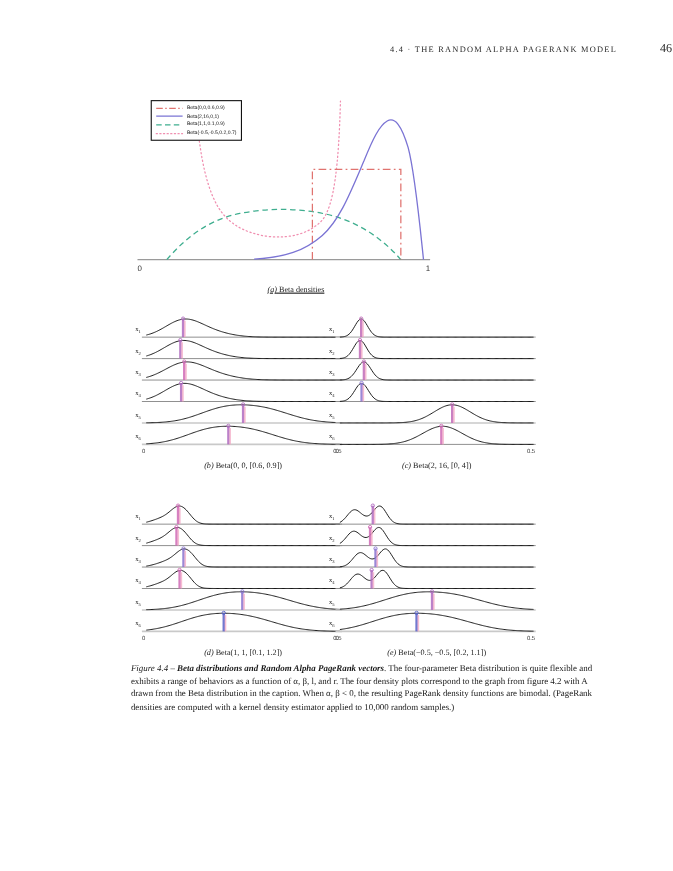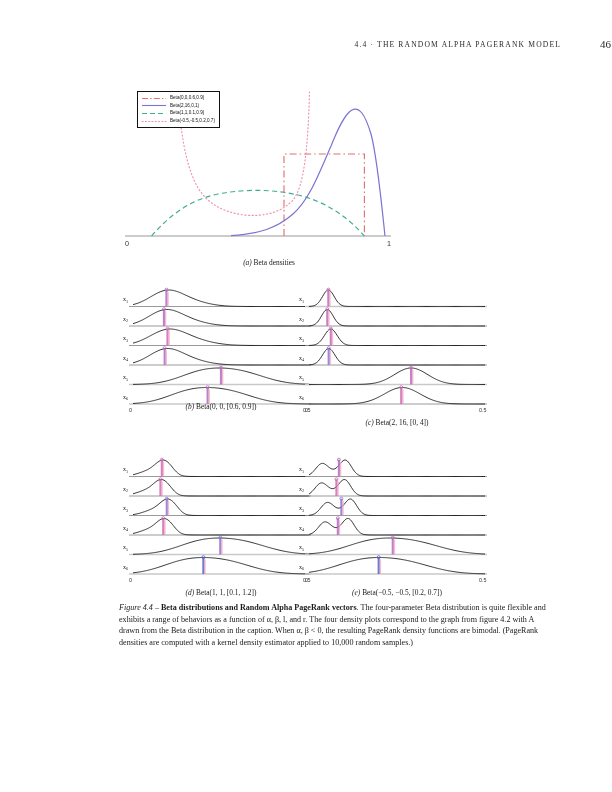--- a/index.html
+++ b/index.html
@@ -73,21 +73,21 @@
 
   
   .figcaption{
     position:absolute;left:88px;top:602px;width:432px;
     font-size:8.1px;
     line-height:11.6px;
     text-align:left;
     color:#1a1a1a;
   }
   .figcaption .lead{font-style:italic;}
-  .figcaption .leadname{font-weight:bold;}
+  .figcaption .leadname{font-style:italic;font-weight:bold;}
 </style>
 </head>
 <body>
 
 <div class="page">
 
   <div class="runhead">
     <div class="runhead-title">4.4 · THE RANDOM ALPHA PAGERANK MODEL</div>
     <div class="runhead-folio">46</div>
   </div>
@@ -132,21 +132,21 @@
         </div>
         <div class="legend-row">
           <svg class="legend-sample" viewBox="0 0 26 7">
             <line x1="1" y1="3.5" x2="25" y2="3.5" stroke="#f08fb0" stroke-width="1.1" stroke-dasharray="1.1,2.2" stroke-linecap="round"></line>
           </svg>
           <span class="legend-label">Beta(-0.5,-0.5,0.2,0.7)</span>
         </div>
       </div>
     </div>
 
-    <div class="cap-sub" style="left:88px;top:180px;width:300px;">
+    <div class="cap-sub" style="left:88px;top:180px;width:300px;text-decoration:underline;">
       <i>(a)</i>
       <span>Beta densities</span>
     </div>
 
     <div class="dpanel" id="dpanel-b" style="left:92px;top:205px;">
         <svg width="196" height="133" viewBox="0 0 196 133">
           <line x1="6" y1="23.5" x2="188" y2="23.5" stroke="#8f8f8f" stroke-width="0.9"></line>
           <text x="0" y="18" font-family="Liberation Serif, serif" font-size="6" fill="#222">x<tspan dy="1.8" font-size="4.2">1</tspan></text>
           <path d="M 10.00 21.59 L 11.04 21.33 L 12.07 21.05 L 13.11 20.74 L 14.14 20.41 L 15.18 20.05 L 16.21 19.66 L 17.25 19.24 L 18.28 18.80 L 19.32 18.33 L 20.35 17.83 L 21.39 17.31 L 22.42 16.77 L 23.46 16.21 L 24.49 15.64 L 25.53 15.05 L 26.56 14.45 L 27.60 13.85 L 28.64 13.24 L 29.67 12.64 L 30.71 12.05 L 31.74 11.47 L 32.78 10.90 L 33.81 10.36 L 34.85 9.85 L 35.88 9.36 L 36.92 8.92 L 37.95 8.51 L 38.99 8.15 L 40.02 7.83 L 41.06 7.56 L 42.09 7.34 L 43.13 7.18 L 44.16 7.06 L 45.20 7.00 L 46.24 7.00 L 47.27 7.05 L 48.31 7.15 L 49.34 7.29 L 50.38 7.49 L 51.41 7.73 L 52.45 8.00 L 53.48 8.32 L 54.52 8.67 L 55.55 9.04 L 56.59 9.45 L 57.62 9.87 L 58.66 10.31 L 59.69 10.77 L 60.73 11.24 L 61.76 11.71 L 62.80 12.19 L 63.84 12.66 L 64.87 13.14 L 65.91 13.61 L 66.94 14.07 L 67.98 14.53 L 69.01 14.98 L 70.05 15.41 L 71.08 15.84 L 72.12 16.25 L 73.15 16.65 L 74.19 17.04 L 75.22 17.41 L 76.26 17.77 L 77.29 18.12 L 78.33 18.45 L 79.36 18.77 L 80.40 19.07 L 81.44 19.37 L 82.47 19.65 L 83.51 19.91 L 84.54 20.17 L 85.58 20.41 L 86.61 20.64 L 87.65 20.86 L 88.68 21.07 L 89.72 21.27 L 90.75 21.45 L 91.79 21.63 L 92.82 21.79 L 93.86 21.94 L 94.89 22.09 L 95.93 22.22 L 96.96 22.35 L 98.00 22.46 L 99.04 22.57 L 100.07 22.67 L 101.11 22.76 L 102.14 22.84 L 103.18 22.91 L 104.21 22.98 L 105.25 23.04 L 106.28 23.10 L 107.32 23.15 L 108.35 23.19 L 109.39 23.23 L 110.42 23.27 L 111.46 23.30 L 112.49 23.33 L 113.53 23.35 L 114.56 23.37 L 115.60 23.39 L 116.64 23.41 L 117.67 23.42 L 118.71 23.43 L 119.74 23.44 L 120.78 23.45 L 121.81 23.46 L 122.85 23.47 L 123.88 23.47 L 124.92 23.48 L 125.95 23.48 L 126.99 23.49 L 128.02 23.49 L 129.06 23.49 L 130.09 23.49 L 131.13 23.49 L 132.16 23.49 L 133.20 23.50 L 134.24 23.50 L 135.27 23.50 L 136.31 23.50 L 137.34 23.50 L 138.38 23.50 L 139.41 23.50 L 140.45 23.50 L 141.48 23.50 L 142.52 23.50 L 143.55 23.50 L 144.59 23.50 L 145.62 23.50 L 146.66 23.50 L 147.69 23.50 L 148.73 23.50 L 149.76 23.50 L 150.80 23.50 L 151.84 23.50 L 152.87 23.50 L 153.91 23.50 L 154.94 23.50 L 155.98 23.50 L 157.01 23.50 L 158.05 23.50 L 159.08 23.50 L 160.12 23.50 L 161.15 23.50 L 162.19 23.50 L 163.22 23.50 L 164.26 23.50 L 165.29 23.50 L 166.33 23.50 L 167.36 23.50 L 168.40 23.50 L 169.44 23.50 L 170.47 23.50 L 171.51 23.50 L 172.54 23.50 L 173.58 23.50 L 174.61 23.50 L 175.65 23.50 L 176.68 23.50 L 177.72 23.50 L 178.75 23.50 L 179.79 23.50 L 180.82 23.50 L 181.86 23.50 L 182.89 23.50 L 183.93 23.50 L 184.96 23.50 L 186.00 23.50" fill="none" stroke="#111" stroke-width="0.85" stroke-linejoin="round"></path>
           <line x1="43.44" y1="23.5" x2="43.44" y2="6.669999999999998" stroke="#b06cc0" stroke-width="2.2" opacity="0.85"></line>
@@ -179,21 +179,21 @@
           <line x1="6" y1="121" x2="188" y2="121" stroke="#c9c9c9" stroke-width="1.5"></line>
           <text x="0" y="115.5" font-family="Liberation Serif, serif" font-size="6" fill="#222">x<tspan dy="1.8" font-size="4.2">6</tspan></text>
           <path d="M 10.00 120.47 L 11.04 120.41 L 12.07 120.34 L 13.11 120.26 L 14.14 120.18 L 15.18 120.09 L 16.21 120.00 L 17.25 119.89 L 18.28 119.78 L 19.32 119.65 L 20.35 119.52 L 21.39 119.38 L 22.42 119.23 L 23.46 119.06 L 24.49 118.89 L 25.53 118.70 L 26.56 118.51 L 27.60 118.30 L 28.64 118.08 L 29.67 117.85 L 30.71 117.60 L 31.74 117.35 L 32.78 117.08 L 33.81 116.80 L 34.85 116.51 L 35.88 116.21 L 36.92 115.90 L 37.95 115.58 L 38.99 115.25 L 40.02 114.91 L 41.06 114.56 L 42.09 114.21 L 43.13 113.85 L 44.16 113.49 L 45.20 113.12 L 46.24 112.74 L 47.27 112.37 L 48.31 111.99 L 49.34 111.62 L 50.38 111.24 L 51.41 110.87 L 52.45 110.50 L 53.48 110.14 L 54.52 109.78 L 55.55 109.43 L 56.59 109.08 L 57.62 108.75 L 58.66 108.42 L 59.69 108.10 L 60.73 107.80 L 61.76 107.51 L 62.80 107.22 L 63.84 106.96 L 64.87 106.70 L 65.91 106.46 L 66.94 106.23 L 67.98 106.02 L 69.01 105.82 L 70.05 105.64 L 71.08 105.47 L 72.12 105.31 L 73.15 105.17 L 74.19 105.05 L 75.22 104.93 L 76.26 104.83 L 77.29 104.75 L 78.33 104.68 L 79.36 104.62 L 80.40 104.57 L 81.44 104.53 L 82.47 104.51 L 83.51 104.50 L 84.54 104.50 L 85.58 104.51 L 86.61 104.53 L 87.65 104.57 L 88.68 104.61 L 89.72 104.67 L 90.75 104.73 L 91.79 104.81 L 92.82 104.89 L 93.86 104.99 L 94.89 105.10 L 95.93 105.21 L 96.96 105.34 L 98.00 105.48 L 99.04 105.62 L 100.07 105.78 L 101.11 105.95 L 102.14 106.13 L 103.18 106.31 L 104.21 106.51 L 105.25 106.72 L 106.28 106.94 L 107.32 107.17 L 108.35 107.40 L 109.39 107.65 L 110.42 107.90 L 111.46 108.17 L 112.49 108.44 L 113.53 108.72 L 114.56 109.01 L 115.60 109.30 L 116.64 109.60 L 117.67 109.91 L 118.71 110.22 L 119.74 110.53 L 120.78 110.85 L 121.81 111.17 L 122.85 111.50 L 123.88 111.82 L 124.92 112.15 L 125.95 112.48 L 126.99 112.81 L 128.02 113.13 L 129.06 113.45 L 130.09 113.78 L 131.13 114.09 L 132.16 114.41 L 133.20 114.71 L 134.24 115.02 L 135.27 115.31 L 136.31 115.61 L 137.34 115.89 L 138.38 116.17 L 139.41 116.43 L 140.45 116.69 L 141.48 116.95 L 142.52 117.19 L 143.55 117.43 L 144.59 117.65 L 145.62 117.87 L 146.66 118.08 L 147.69 118.27 L 148.73 118.46 L 149.76 118.64 L 150.80 118.81 L 151.84 118.98 L 152.87 119.13 L 153.91 119.27 L 154.94 119.41 L 155.98 119.54 L 157.01 119.66 L 158.05 119.77 L 159.08 119.87 L 160.12 119.97 L 161.15 120.06 L 162.19 120.15 L 163.22 120.22 L 164.26 120.30 L 165.29 120.36 L 166.33 120.42 L 167.36 120.48 L 168.40 120.53 L 169.44 120.58 L 170.47 120.62 L 171.51 120.66 L 172.54 120.70 L 173.58 120.73 L 174.61 120.76 L 175.65 120.79 L 176.68 120.81 L 177.72 120.83 L 178.75 120.85 L 179.79 120.87 L 180.82 120.88 L 181.86 120.90 L 182.89 120.91 L 183.93 120.92 L 184.96 120.93 L 186.00 120.94" fill="none" stroke="#111" stroke-width="0.85" stroke-linejoin="round"></path>
           <line x1="84.624" y1="121" x2="84.624" y2="104.17" stroke="#b06cc0" stroke-width="2.2" opacity="0.85"></line>
           <circle cx="84.624" cy="104.17" r="1.5" fill="none" stroke="#b06cc0" stroke-width="0.8"></circle>
           <line x1="86.22399999999999" y1="121" x2="86.22399999999999" y2="106.17" stroke="#f3a8c4" stroke-width="1.5" opacity="0.75"></line>
           <text x="6" y="129" font-family="Liberation Sans, sans-serif" font-size="5.4" fill="#333">0</text>
           <text x="180" y="129" font-family="Liberation Sans, sans-serif" font-size="5.4" fill="#333">0.5</text>
         </svg>
       </div>
-    <div class="cap-sub" style="left:92px;top:324px;width:196px;">
+    <div class="cap-sub" style="left:92px;top:340px;width:196px;">
       <i>(b)</i>
       <span>Beta(0, 0, [0.6, 0.9])</span>
     </div>
 
     <div class="dpanel" id="dpanel-c" style="left:268px;top:205px;">
         <svg width="196" height="133" viewBox="0 0 196 133">
           <line x1="6" y1="23.5" x2="188" y2="23.5" stroke="#c9c9c9" stroke-width="1.5"></line>
           <text x="0" y="18" font-family="Liberation Serif, serif" font-size="6" fill="#222">x<tspan dy="1.8" font-size="4.2">1</tspan></text>
           <path d="M 10.00 23.44 L 11.04 23.39 L 12.07 23.30 L 13.11 23.17 L 14.14 22.97 L 15.18 22.66 L 16.21 22.23 L 17.25 21.62 L 18.28 20.82 L 19.32 19.79 L 20.35 18.54 L 21.39 17.06 L 22.42 15.40 L 23.46 13.64 L 24.49 11.87 L 25.53 10.21 L 26.56 8.78 L 27.60 7.72 L 28.64 7.10 L 29.67 7.00 L 30.71 7.41 L 31.74 8.31 L 32.78 9.60 L 33.81 11.18 L 34.85 12.92 L 35.88 14.70 L 36.92 16.41 L 37.95 17.97 L 38.99 19.32 L 40.02 20.44 L 41.06 21.33 L 42.09 22.01 L 43.13 22.51 L 44.16 22.86 L 45.20 23.10 L 46.24 23.26 L 47.27 23.36 L 48.31 23.42 L 49.34 23.46 L 50.38 23.48 L 51.41 23.49 L 52.45 23.49 L 53.48 23.50 L 54.52 23.50 L 55.55 23.50 L 56.59 23.50 L 57.62 23.50 L 58.66 23.50 L 59.69 23.50 L 60.73 23.50 L 61.76 23.50 L 62.80 23.50 L 63.84 23.50 L 64.87 23.50 L 65.91 23.50 L 66.94 23.50 L 67.98 23.50 L 69.01 23.50 L 70.05 23.50 L 71.08 23.50 L 72.12 23.50 L 73.15 23.50 L 74.19 23.50 L 75.22 23.50 L 76.26 23.50 L 77.29 23.50 L 78.33 23.50 L 79.36 23.50 L 80.40 23.50 L 81.44 23.50 L 82.47 23.50 L 83.51 23.50 L 84.54 23.50 L 85.58 23.50 L 86.61 23.50 L 87.65 23.50 L 88.68 23.50 L 89.72 23.50 L 90.75 23.50 L 91.79 23.50 L 92.82 23.50 L 93.86 23.50 L 94.89 23.50 L 95.93 23.50 L 96.96 23.50 L 98.00 23.50 L 99.04 23.50 L 100.07 23.50 L 101.11 23.50 L 102.14 23.50 L 103.18 23.50 L 104.21 23.50 L 105.25 23.50 L 106.28 23.50 L 107.32 23.50 L 108.35 23.50 L 109.39 23.50 L 110.42 23.50 L 111.46 23.50 L 112.49 23.50 L 113.53 23.50 L 114.56 23.50 L 115.60 23.50 L 116.64 23.50 L 117.67 23.50 L 118.71 23.50 L 119.74 23.50 L 120.78 23.50 L 121.81 23.50 L 122.85 23.50 L 123.88 23.50 L 124.92 23.50 L 125.95 23.50 L 126.99 23.50 L 128.02 23.50 L 129.06 23.50 L 130.09 23.50 L 131.13 23.50 L 132.16 23.50 L 133.20 23.50 L 134.24 23.50 L 135.27 23.50 L 136.31 23.50 L 137.34 23.50 L 138.38 23.50 L 139.41 23.50 L 140.45 23.50 L 141.48 23.50 L 142.52 23.50 L 143.55 23.50 L 144.59 23.50 L 145.62 23.50 L 146.66 23.50 L 147.69 23.50 L 148.73 23.50 L 149.76 23.50 L 150.80 23.50 L 151.84 23.50 L 152.87 23.50 L 153.91 23.50 L 154.94 23.50 L 155.98 23.50 L 157.01 23.50 L 158.05 23.50 L 159.08 23.50 L 160.12 23.50 L 161.15 23.50 L 162.19 23.50 L 163.22 23.50 L 164.26 23.50 L 165.29 23.50 L 166.33 23.50 L 167.36 23.50 L 168.40 23.50 L 169.44 23.50 L 170.47 23.50 L 171.51 23.50 L 172.54 23.50 L 173.58 23.50 L 174.61 23.50 L 175.65 23.50 L 176.68 23.50 L 177.72 23.50 L 178.75 23.50 L 179.79 23.50 L 180.82 23.50 L 181.86 23.50 L 182.89 23.50 L 183.93 23.50 L 184.96 23.50 L 186.00 23.50" fill="none" stroke="#111" stroke-width="0.85" stroke-linejoin="round"></path>
           <line x1="29.36" y1="23.5" x2="29.36" y2="6.669999999999998" stroke="#c06ab8" stroke-width="2.2" opacity="0.85"></line>
@@ -322,21 +322,21 @@
           <path d="M 10.00 119.29 L 11.04 119.15 L 12.07 119.00 L 13.11 118.84 L 14.14 118.68 L 15.18 118.50 L 16.21 118.32 L 17.25 118.13 L 18.28 117.93 L 19.32 117.72 L 20.35 117.50 L 21.39 117.27 L 22.42 117.03 L 23.46 116.78 L 24.49 116.52 L 25.53 116.26 L 26.56 115.99 L 27.60 115.71 L 28.64 115.42 L 29.67 115.13 L 30.71 114.83 L 31.74 114.52 L 32.78 114.21 L 33.81 113.89 L 34.85 113.57 L 35.88 113.24 L 36.92 112.92 L 37.95 112.59 L 38.99 112.25 L 40.02 111.92 L 41.06 111.59 L 42.09 111.26 L 43.13 110.93 L 44.16 110.61 L 45.20 110.28 L 46.24 109.96 L 47.27 109.65 L 48.31 109.34 L 49.34 109.04 L 50.38 108.74 L 51.41 108.45 L 52.45 108.17 L 53.48 107.90 L 54.52 107.64 L 55.55 107.39 L 56.59 107.14 L 57.62 106.91 L 58.66 106.68 L 59.69 106.47 L 60.73 106.27 L 61.76 106.08 L 62.80 105.90 L 63.84 105.73 L 64.87 105.58 L 65.91 105.43 L 66.94 105.29 L 67.98 105.17 L 69.01 105.06 L 70.05 104.96 L 71.08 104.87 L 72.12 104.79 L 73.15 104.72 L 74.19 104.66 L 75.22 104.61 L 76.26 104.57 L 77.29 104.54 L 78.33 104.51 L 79.36 104.50 L 80.40 104.50 L 81.44 104.51 L 82.47 104.52 L 83.51 104.54 L 84.54 104.57 L 85.58 104.61 L 86.61 104.66 L 87.65 104.72 L 88.68 104.78 L 89.72 104.85 L 90.75 104.93 L 91.79 105.02 L 92.82 105.12 L 93.86 105.22 L 94.89 105.33 L 95.93 105.45 L 96.96 105.58 L 98.00 105.72 L 99.04 105.86 L 100.07 106.01 L 101.11 106.17 L 102.14 106.34 L 103.18 106.52 L 104.21 106.70 L 105.25 106.89 L 106.28 107.09 L 107.32 107.29 L 108.35 107.51 L 109.39 107.73 L 110.42 107.95 L 111.46 108.19 L 112.49 108.43 L 113.53 108.67 L 114.56 108.92 L 115.60 109.18 L 116.64 109.44 L 117.67 109.71 L 118.71 109.98 L 119.74 110.26 L 120.78 110.54 L 121.81 110.82 L 122.85 111.10 L 123.88 111.39 L 124.92 111.68 L 125.95 111.96 L 126.99 112.25 L 128.02 112.54 L 129.06 112.83 L 130.09 113.12 L 131.13 113.40 L 132.16 113.69 L 133.20 113.97 L 134.24 114.24 L 135.27 114.52 L 136.31 114.79 L 137.34 115.06 L 138.38 115.32 L 139.41 115.57 L 140.45 115.83 L 141.48 116.07 L 142.52 116.31 L 143.55 116.55 L 144.59 116.77 L 145.62 116.99 L 146.66 117.21 L 147.69 117.41 L 148.73 117.61 L 149.76 117.81 L 150.80 117.99 L 151.84 118.17 L 152.87 118.34 L 153.91 118.51 L 154.94 118.67 L 155.98 118.82 L 157.01 118.96 L 158.05 119.09 L 159.08 119.22 L 160.12 119.35 L 161.15 119.46 L 162.19 119.57 L 163.22 119.68 L 164.26 119.78 L 165.29 119.87 L 166.33 119.95 L 167.36 120.04 L 168.40 120.11 L 169.44 120.18 L 170.47 120.25 L 171.51 120.31 L 172.54 120.37 L 173.58 120.42 L 174.61 120.47 L 175.65 120.52 L 176.68 120.56 L 177.72 120.60 L 178.75 120.64 L 179.79 120.67 L 180.82 120.70 L 181.86 120.73 L 182.89 120.76 L 183.93 120.78 L 184.96 120.80 L 186.00 120.82" fill="none" stroke="#111" stroke-width="0.85" stroke-linejoin="round"></path>
           <line x1="79.696" y1="121" x2="79.696" y2="104.17" stroke="#5a62c8" stroke-width="2.2" opacity="0.85"></line>
           <circle cx="79.696" cy="104.17" r="1.5" fill="none" stroke="#5a62c8" stroke-width="0.8"></circle>
           <line x1="81.29599999999999" y1="121" x2="81.29599999999999" y2="106.17" stroke="#f3a8c4" stroke-width="1.5" opacity="0.75"></line>
           <text x="6" y="129" font-family="Liberation Sans, sans-serif" font-size="5.4" fill="#333">0</text>
           <text x="180" y="129" font-family="Liberation Sans, sans-serif" font-size="5.4" fill="#333">0.5</text>
         </svg>
       </div>
     <div class="cap-sub" style="left:268px;top:510px;width:196px;">
       <i>(e)</i>
-      <span>Beta(−0.5, −0.5, [0.2, 0.7])</span>
+      <span>Beta(−0.5, −0.5, [0.2, 1.1])</span>
     </div>
 
   </div>
 
   <div class="figcaption">
     <span class="lead">Figure 4.4</span><span class="lead"> – </span><span class="leadname">Beta distributions and Random Alpha PageRank vectors</span><span>. The four-parameter Beta distribution is quite flexible and exhibits a range of behaviors as a function of α, β, l, and r. The four density plots correspond to the graph from figure 4.2 with A drawn from the Beta distribution in the caption. When α, β &lt; 0, the resulting PageRank density functions are bimodal. (PageRank densities are computed with a kernel density estimator applied to 10,000 random samples.)</span>
   </div>
 
 </div>
 

